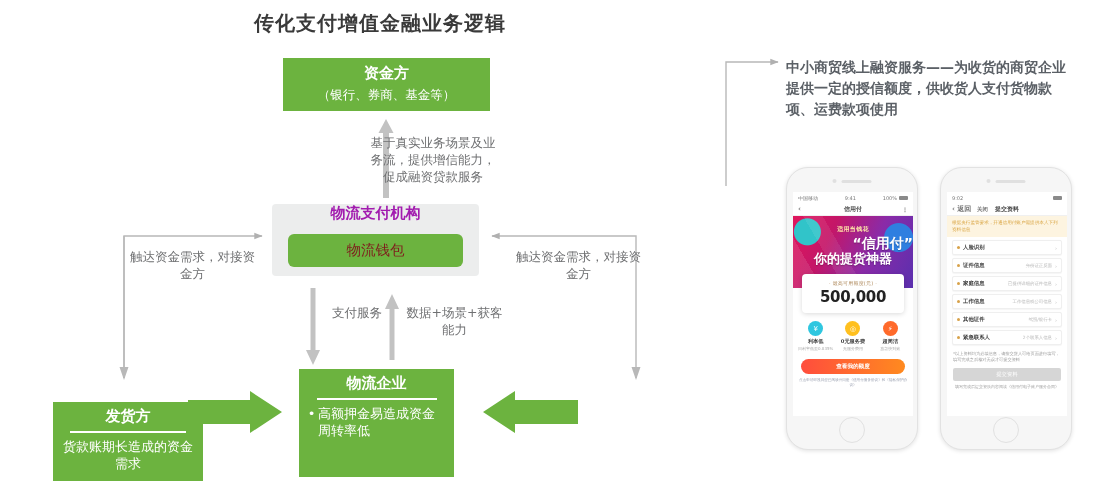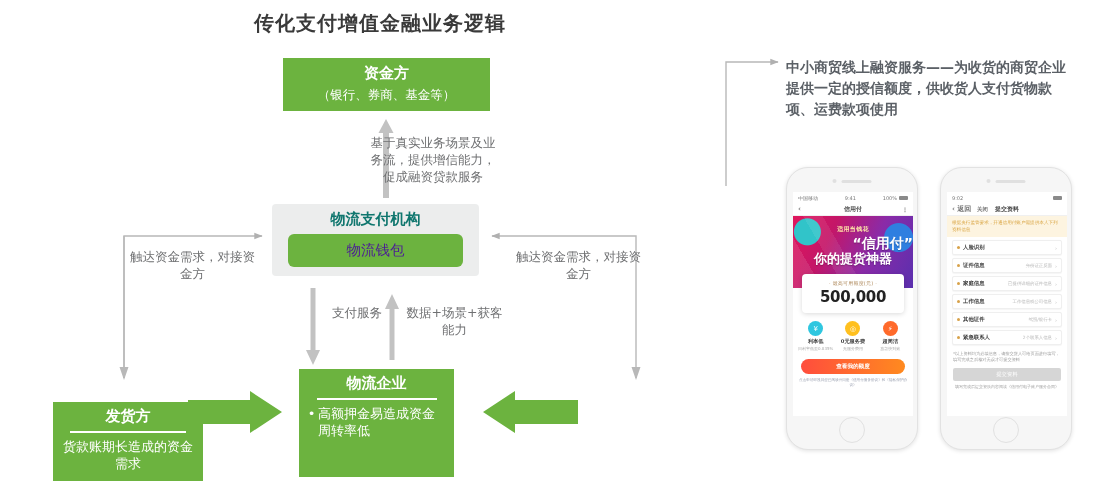--- a/index.html
+++ b/index.html
@@ -47,30 +47,29 @@
 
   
   #payment-group {
     position: absolute;
     left: 272px; top: 204px; width: 207px; height: 72px;
     background: #eceded;
     border-radius: 4px;
   }
   #payment-group .grp-title {
     text-align: center;
-    color: #0f766e;
+    color: #a21caf;
     font-size: 15px; font-weight: bold;
-    padding-top: 6px;
   }
   #wallet-box {
     position: absolute;
     left: 16px; top: 30px; width: 175px; height: 33px;
     background: #6cb33f;
     border-radius: 6px;
-    color: #4c1d95;
+    color: #7f1d1d;
     font-size: 14.5px;
     display: flex; align-items: center; justify-content: center;
   }
 
   
   #shipper-box {
     left: 53px; top: 371px; width: 150px; height: 99px;
     padding-top: 5px;
     margin-top: 31px;
   }

